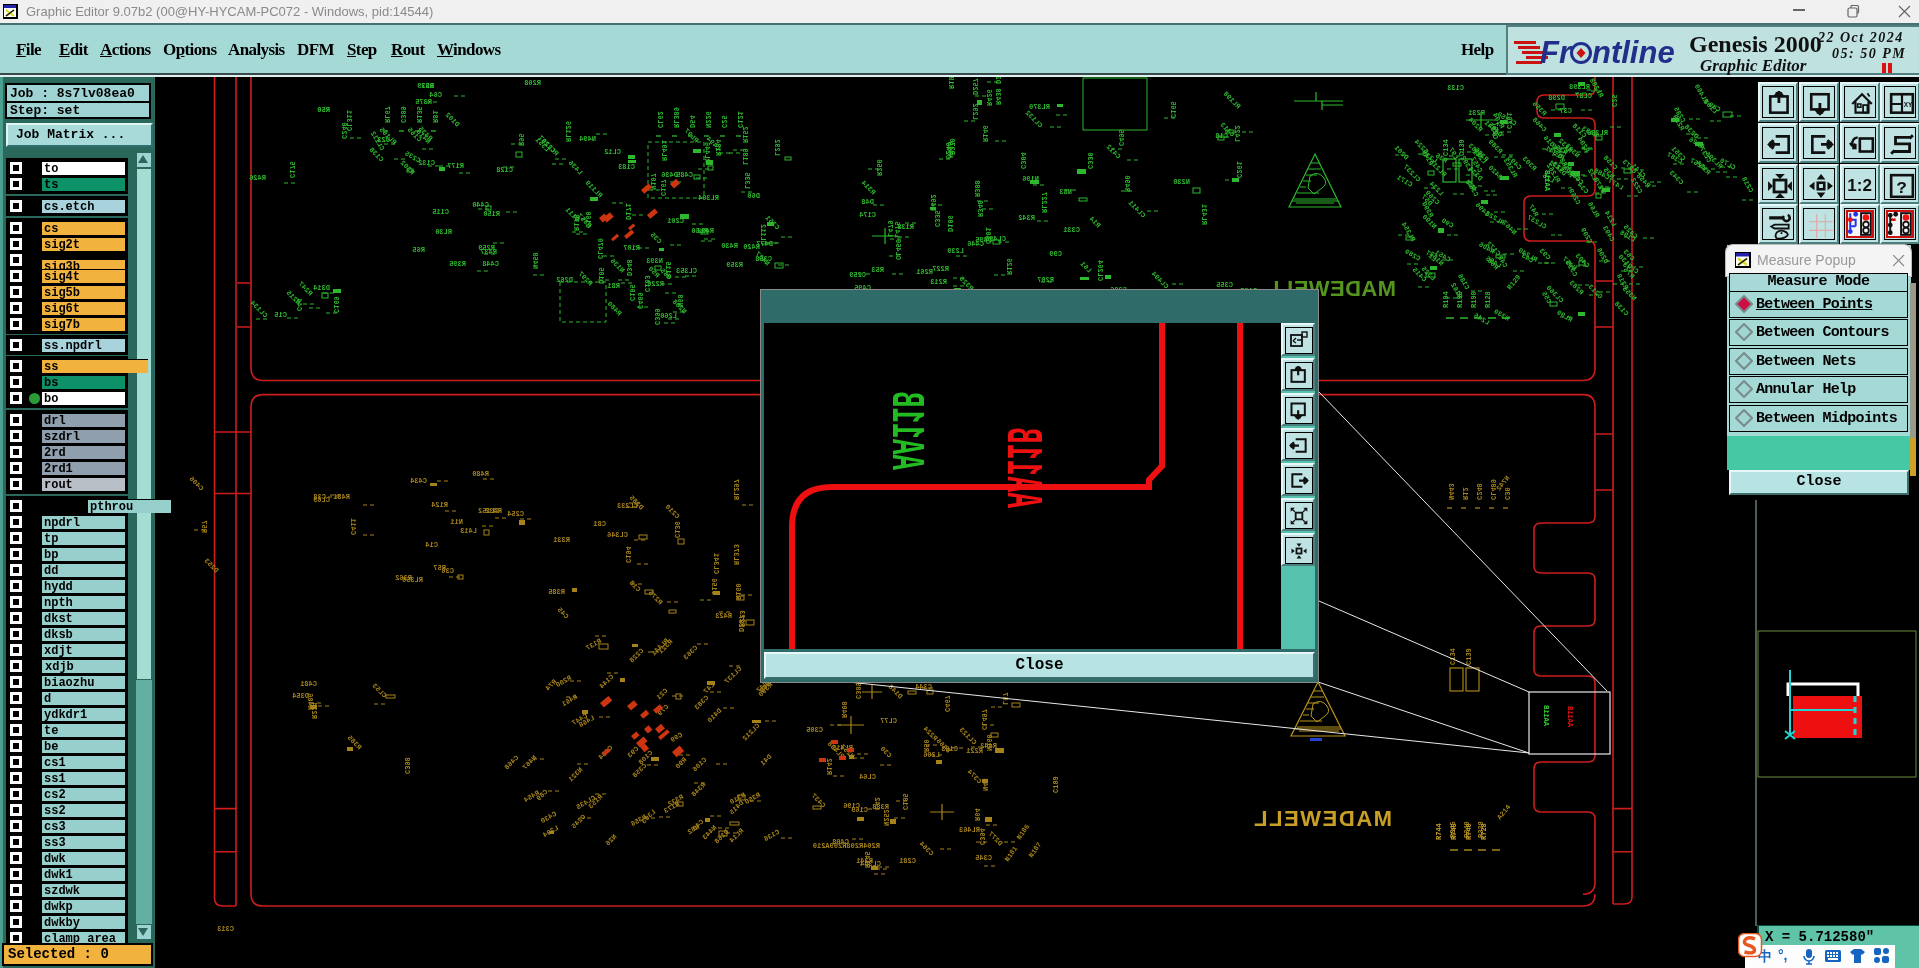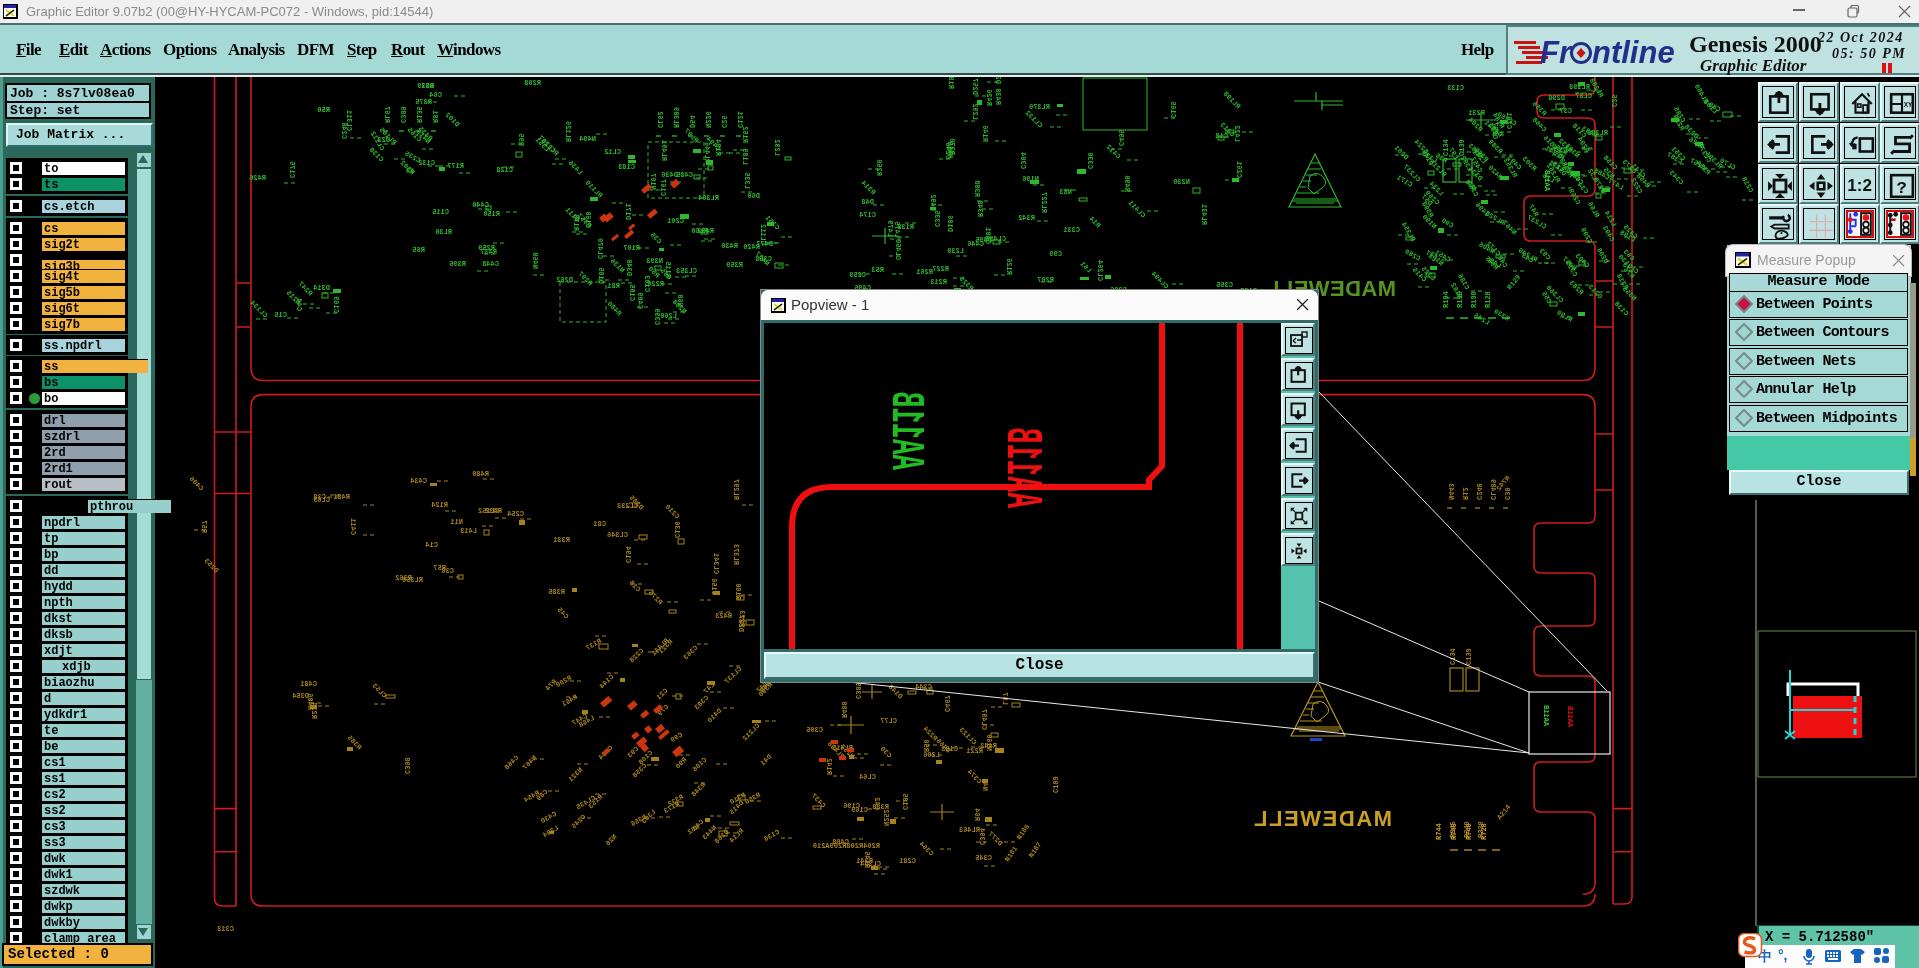--- a/index.html
+++ b/index.html
@@ -1230,21 +1230,21 @@
 <div style="position:absolute;left:35px;top:1px;width:83px;height:14px;background:#96cfcb;border-top:1px solid #000;font:bold 12px 'Liberation Mono',monospace;color:#000;line-height:14px;padding-left:2px;box-sizing:border-box;">dksb</div>
 </div>
 <div style="position:absolute;left:0;top:145px;width:118px;height:16px;">
 <div style="position:absolute;left:3px;top:2px;width:12px;height:12px;background:#fff;"></div>
 <div style="position:absolute;left:6px;top:5px;width:6px;height:6px;background:#000;"></div>
 <div style="position:absolute;left:35px;top:1px;width:83px;height:14px;background:#96cfcb;border-top:1px solid #000;font:bold 12px 'Liberation Mono',monospace;color:#000;line-height:14px;padding-left:2px;box-sizing:border-box;">xdjt</div>
 </div>
 <div style="position:absolute;left:0;top:161px;width:118px;height:16px;">
 <div style="position:absolute;left:3px;top:2px;width:12px;height:12px;background:#fff;"></div>
 <div style="position:absolute;left:6px;top:5px;width:6px;height:6px;background:#000;"></div>
-<div style="position:absolute;left:35px;top:1px;width:83px;height:14px;background:#96cfcb;border-top:1px solid #000;font:bold 12px 'Liberation Mono',monospace;color:#000;line-height:14px;padding-left:20px;box-sizing:border-box;">xdjb</div>
+<div style="position:absolute;left:35px;top:1px;width:83px;height:14px;background:#96cfcb;border-top:1px solid #000;font:bold 12px 'Liberation Mono',monospace;color:#000;line-height:14px;padding-left:3px;box-sizing:border-box;">xdjb</div>
 </div>
 <div style="position:absolute;left:0;top:177px;width:118px;height:16px;">
 <div style="position:absolute;left:3px;top:2px;width:12px;height:12px;background:#fff;"></div>
 <div style="position:absolute;left:6px;top:5px;width:6px;height:6px;background:#000;"></div>
 <div style="position:absolute;left:35px;top:1px;width:83px;height:14px;background:#96cfcb;border-top:1px solid #000;font:bold 12px 'Liberation Mono',monospace;color:#000;line-height:14px;padding-left:2px;box-sizing:border-box;">biaozhu</div>
 </div>
 <div style="position:absolute;left:0;top:193px;width:118px;height:16px;">
 <div style="position:absolute;left:3px;top:2px;width:12px;height:12px;background:#fff;"></div>
 <div style="position:absolute;left:6px;top:5px;width:6px;height:6px;background:#000;"></div>
 <div style="position:absolute;left:35px;top:1px;width:83px;height:14px;background:#96cfcb;border-top:1px solid #000;font:bold 12px 'Liberation Mono',monospace;color:#000;line-height:14px;padding-left:2px;box-sizing:border-box;">d</div>
@@ -1545,32 +1545,20 @@
     </svg>
 </div>
 
 <svg class="abs" style="left:1738px;top:933px;" width="25" height="33">
     <rect x="0.5" y="0.5" width="23" height="23" rx="6" fill="#fff" stroke="#e8571f" stroke-width="1.5"></rect>
     <path d="M17,6 q-7,-3 -10,1 q-2,3.5 2.5,5 q7,2 7,5 q0,4.5 -10,2" fill="none" stroke="#e8571f" stroke-width="3.4"></path>
   </svg>
 
 <div class="abs" style="left:761px;top:290px;width:557px;height:392px;background:#2f6b68;box-shadow:0 0 0 1px #888;">
 
-<div class="abs" style="left:0;top:0;width:557px;height:30px;background:#fbfbfb;border-radius:7px 7px 0 0;">
-<svg class="abs" style="left:10px;top:8px;" width="15" height="15">
-        <rect x="0" y="0" width="14" height="14" fill="#fff" stroke="#000" stroke-width="2"></rect>
-        <rect x="1" y="1" width="12" height="3" fill="#2222aa"></rect>
-        <path d="M3,12 L11,6 M3,6 L11,12" stroke="#d8d820" stroke-width="2"></path>
-        <path d="M3,12 L11,6" stroke="#111" stroke-width="1.4"></path>
-      </svg>
-<span class="abs" style="left:30px;top:6px;font:15px 'Liberation Sans';color:#333;">Popview - 1</span>
-<svg class="abs" style="left:536px;top:9px;" width="12" height="12">
-        <path d="M0,0 L11,11 M11,0 L0,11" stroke="#222" stroke-width="1.3"></path>
-      </svg>
-</div>
 
 <div class="abs" style="left:3px;top:33px;width:517px;height:326px;background:#000;">
 <svg width="517" height="326" style="position:absolute;left:0;top:0;">
 
 <path d="M398,0 V143 L385,157 V164 H68 Q28,164 28,204 V326" fill="none" stroke="#ee1010" stroke-width="6"></path>
 <path d="M476,0 V326" fill="none" stroke="#ee1010" stroke-width="6"></path>
 
 <text transform="translate(129,147) scale(-1.8,1) rotate(-90)" font-family="Liberation Mono,monospace" font-weight="bold" font-size="26" fill="#22bb22" textLength="78">AA11B</text>
 
 <text transform="translate(244,185) scale(-2,1) rotate(-90)" font-family="Liberation Mono,monospace" font-weight="bold" font-size="26" fill="#ee1010" textLength="80">AA11B</text>
@@ -1665,21 +1653,21 @@
         <path d="M0,0 L11,11 M11,0 L0,11" stroke="#888" stroke-width="1.2"></path>
       </svg>
 </div>
 
 <div class="abs" style="left:2px;top:28px;width:179px;height:19px;background:#a8d8d8;border:1.4px solid #000;box-sizing:border-box;font:bold 15px 'Liberation Mono',monospace;text-align:center;line-height:15px;letter-spacing:-0.5px;">Measure Mode</div>
 
 <div style="position:absolute;left:2px;top:46px;width:179px;height:27px;background:#a5d9d5;border:1.6px solid #000;box-sizing:border-box;">
 <svg width="18" height="18" style="position:absolute;left:5px;top:3px;">
         <path d="M9,1 L17,9 L9,17 L1,9 Z" fill="#cc1144" stroke="#7a8a8a" stroke-width="2"></path>
       </svg>
-<span style="position:absolute;left:26px;top:4px;font:bold 15px 'Liberation Mono',monospace;color:#000;letter-spacing:-0.7px;">Between Points</span>
+<span style="position:absolute;left:26px;top:4px;font:bold 15px 'Liberation Mono',monospace;color:#000;letter-spacing:-0.7px;text-decoration:underline;">Between Points</span>
 </div>
 
 <div style="position:absolute;left:2px;top:74px;width:179px;height:27px;background:#a5d9d5;border:1.6px solid #000;box-sizing:border-box;">
 <svg width="18" height="18" style="position:absolute;left:5px;top:3px;">
         <path d="M9,1 L17,9 L9,17 L1,9 Z" fill="#9fd6d2" stroke="#7a8a8a" stroke-width="2"></path>
       </svg>
 <span style="position:absolute;left:26px;top:4px;font:bold 15px 'Liberation Mono',monospace;color:#000;letter-spacing:-0.7px;">Between Contours</span>
 </div>
 
 <div style="position:absolute;left:2px;top:103px;width:179px;height:27px;background:#a5d9d5;border:1.6px solid #000;box-sizing:border-box;">

